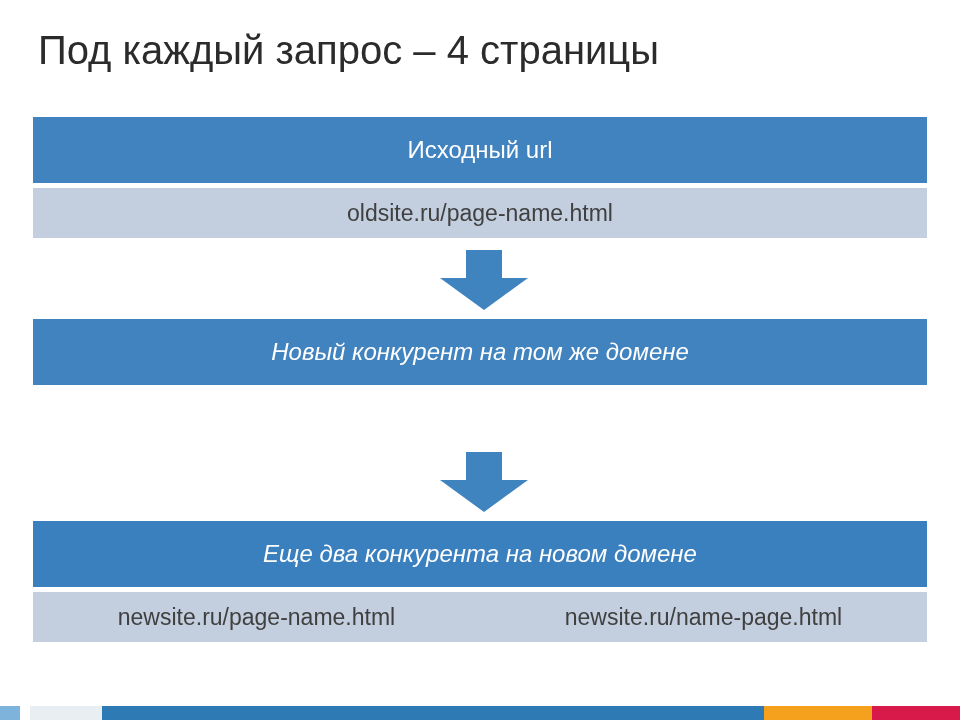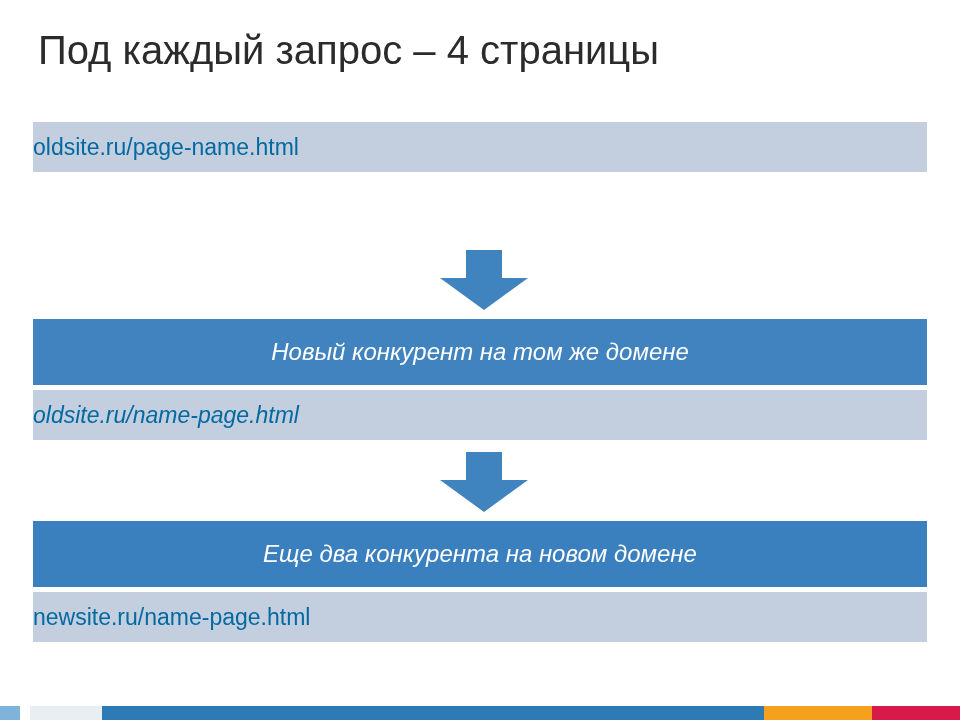--- a/index.html
+++ b/index.html
@@ -60,22 +60,22 @@
   .hdr-3 { background: #3a7fbe; font-style: italic; }
 
   .cells {
     display: flex;
     width: 100%;
     margin-top: 5px;
   }
 
   .cell {
     background: #c3cfdf;
-    color: #0369a1;
-    text-align: left;
+    color: #404040;
+    text-align: center;
     font-size: 23px;
     height: 50px;
     line-height: 50px;
     flex: 1 1 0;
     white-space: nowrap;
     overflow: hidden;
   }
 
   .cell + .cell {
   }
@@ -110,47 +110,46 @@
   .fb-6 { width: 88px;  background: #d81a4a; }
 </style>
 </head>
 <body>
 
 <div class="slide">
 
   <div class="slide-title">Под каждый запрос – 4 страницы</div>
 
   <div class="group group-1">
+    <div class="hdr">Исходный url</div>
     <div class="cells">
       <div class="cell">oldsite.ru/page-name.html</div>
     </div>
   </div>
 
   <div class="arrow arrow-1">
     <svg width="88" height="60" viewBox="0 0 88 60" xmlns="http://www.w3.org/2000/svg">
       <polygon points="26,0 62,0 62,28 88,28 44,60 0,28 26,28" fill="#3f83bf"></polygon>
     </svg>
   </div>
 
   <div class="group group-2">
     <div class="hdr">Новый конкурент на том же домене</div>
-    <div class="cells">
-      <div class="cell">oldsite.ru/name-page.html</div>
-    </div>
   </div>
 
   <div class="arrow arrow-2">
     <svg width="88" height="60" viewBox="0 0 88 60" xmlns="http://www.w3.org/2000/svg">
       <polygon points="26,0 62,0 62,28 88,28 44,60 0,28 26,28" fill="#3f83bf"></polygon>
     </svg>
   </div>
 
   <div class="group group-3">
     <div class="hdr hdr-3">Еще два конкурента на новом домене</div>
     <div class="cells">
+      <div class="cell">newsite.ru/page-name.html</div>
       <div class="cell">newsite.ru/name-page.html</div>
     </div>
   </div>
 
   <div class="footer-bar">
     <div class="fb-seg fb-1"></div>
     <div class="fb-seg fb-2"></div>
     <div class="fb-seg fb-3"></div>
     <div class="fb-seg fb-4"></div>
     <div class="fb-seg fb-5"></div>

